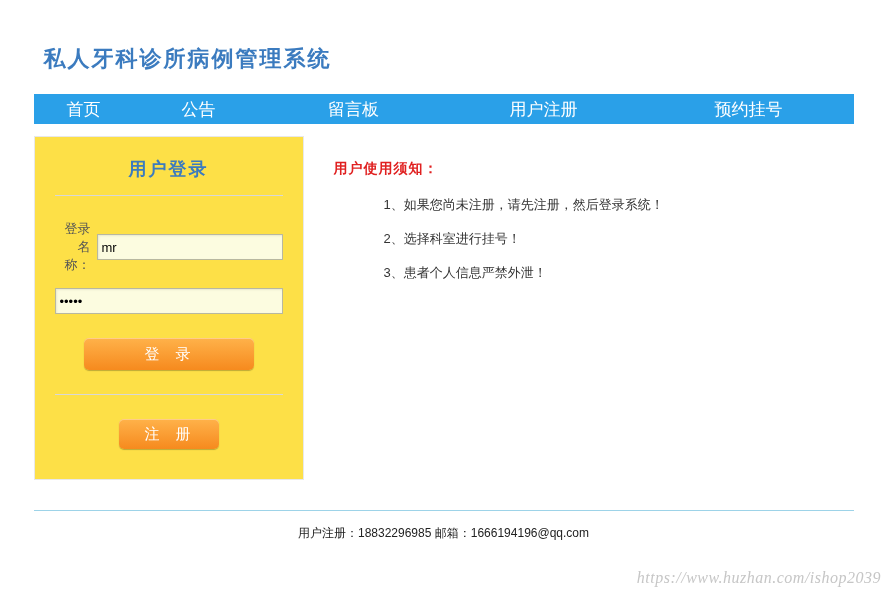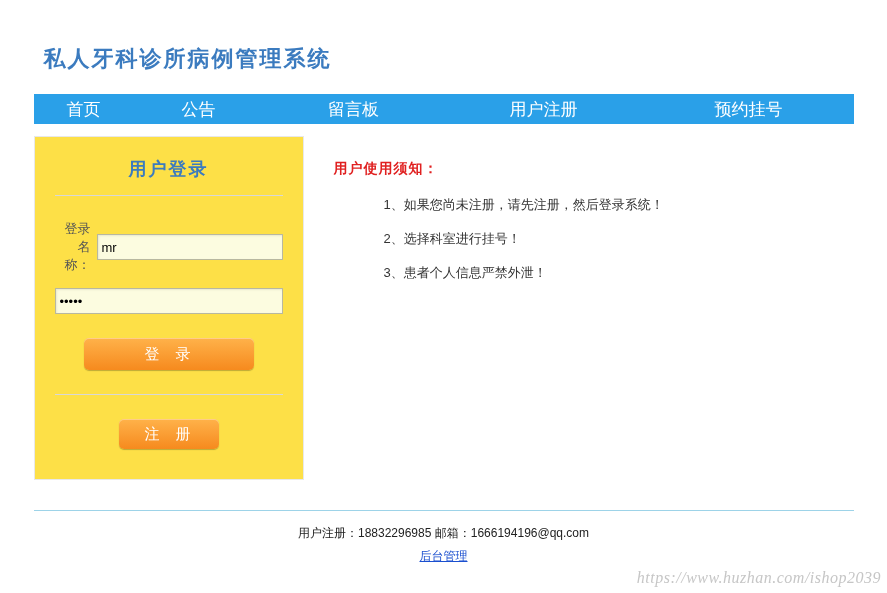--- a/index.html
+++ b/index.html
@@ -83,19 +83,16 @@
         <li>3、患者个人信息严禁外泄！</li>
       </ul>
     </div>
   </div>
 
   <hr class="footer-line">
   <div class="footer">
     <div class="row1">
       <span>用户注册：</span><span>18832296985</span><span> 邮箱：</span><span>1666194196@qq.com</span>
     </div>
-    <div>
-      <a class="admin-link">后台管理</a>
-    </div>
   </div>
 </div>
 
 <div class="watermark">https://www.huzhan.com/ishop2039</div>
 
 </body></html>

